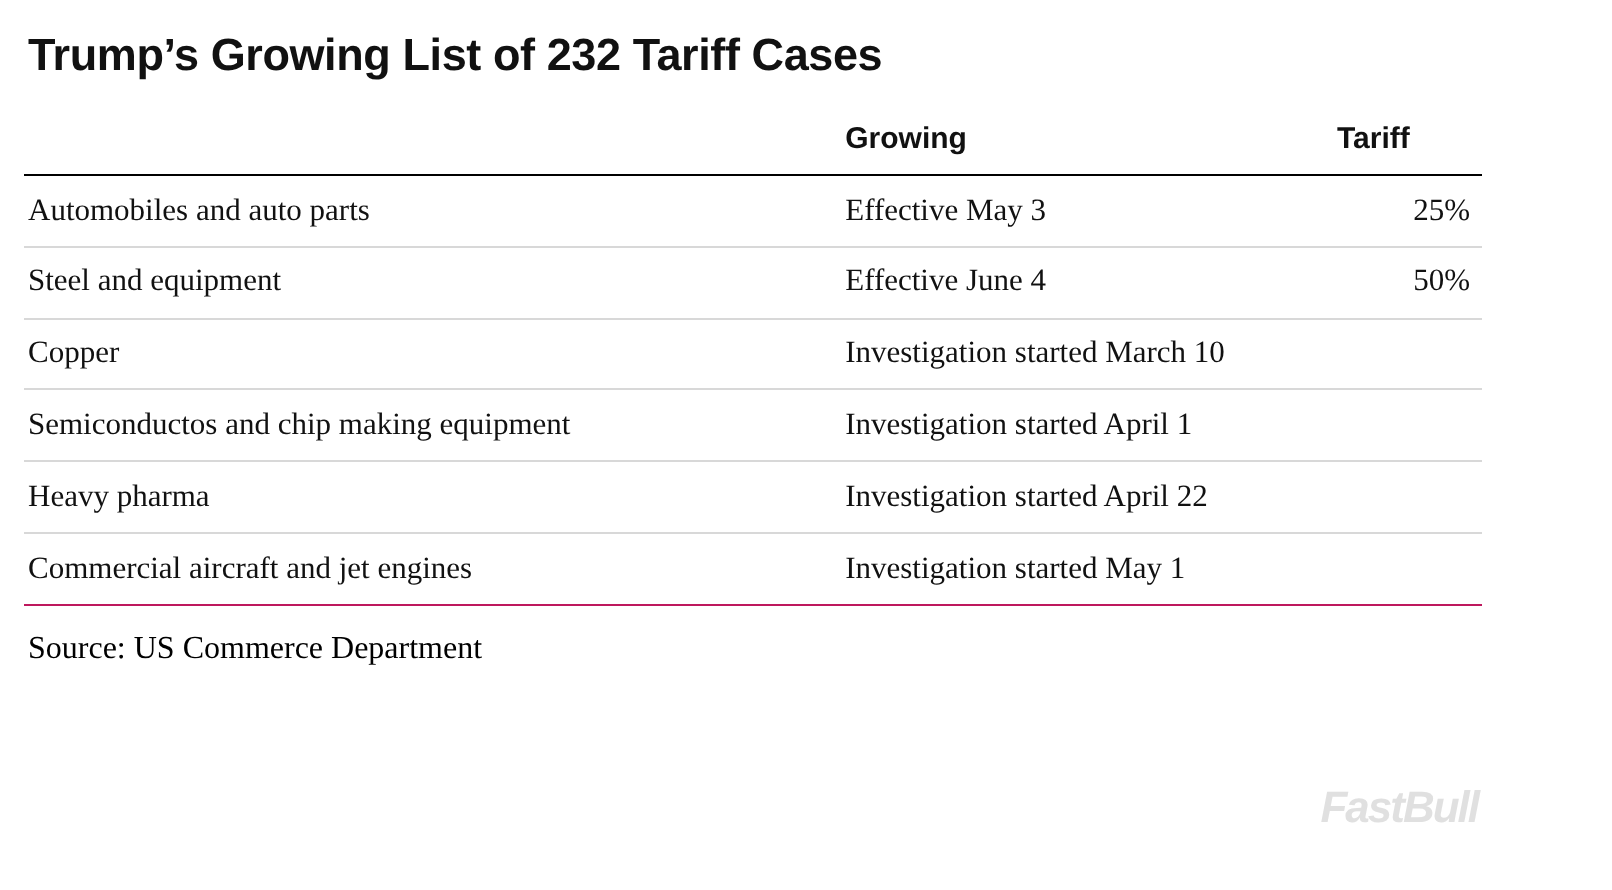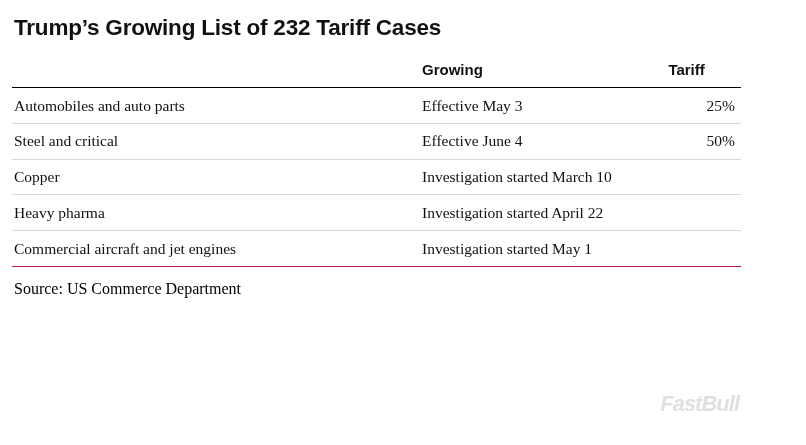--- a/index.html
+++ b/index.html
@@ -100,27 +100,32 @@
         <th class="col-tariff">Tariff</th>
       </tr>
     </thead>
     <tbody>
       <tr>
         <td class="col-item">Automobiles and auto parts</td>
         <td class="col-status">Effective May 3</td>
         <td class="col-tariff">25%</td>
       </tr>
       <tr>
-        <td class="col-item">Steel and critical</td>
+        <td class="col-item">Steel and equipment</td>
         <td class="col-status">Effective June 4</td>
         <td class="col-tariff">50%</td>
       </tr>
       <tr>
         <td class="col-item">Copper</td>
         <td class="col-status">Investigation started March 10</td>
+        <td class="col-tariff"></td>
+      </tr>
+      <tr>
+        <td class="col-item">Semiconductos and chip making equipment</td>
+        <td class="col-status">Investigation started April 1</td>
         <td class="col-tariff"></td>
       </tr>
       <tr>
         <td class="col-item">Heavy pharma</td>
         <td class="col-status">Investigation started April 22</td>
         <td class="col-tariff"></td>
       </tr>
       <tr>
         <td class="col-item">Commercial aircraft and jet engines</td>
         <td class="col-status">Investigation started May 1</td>

